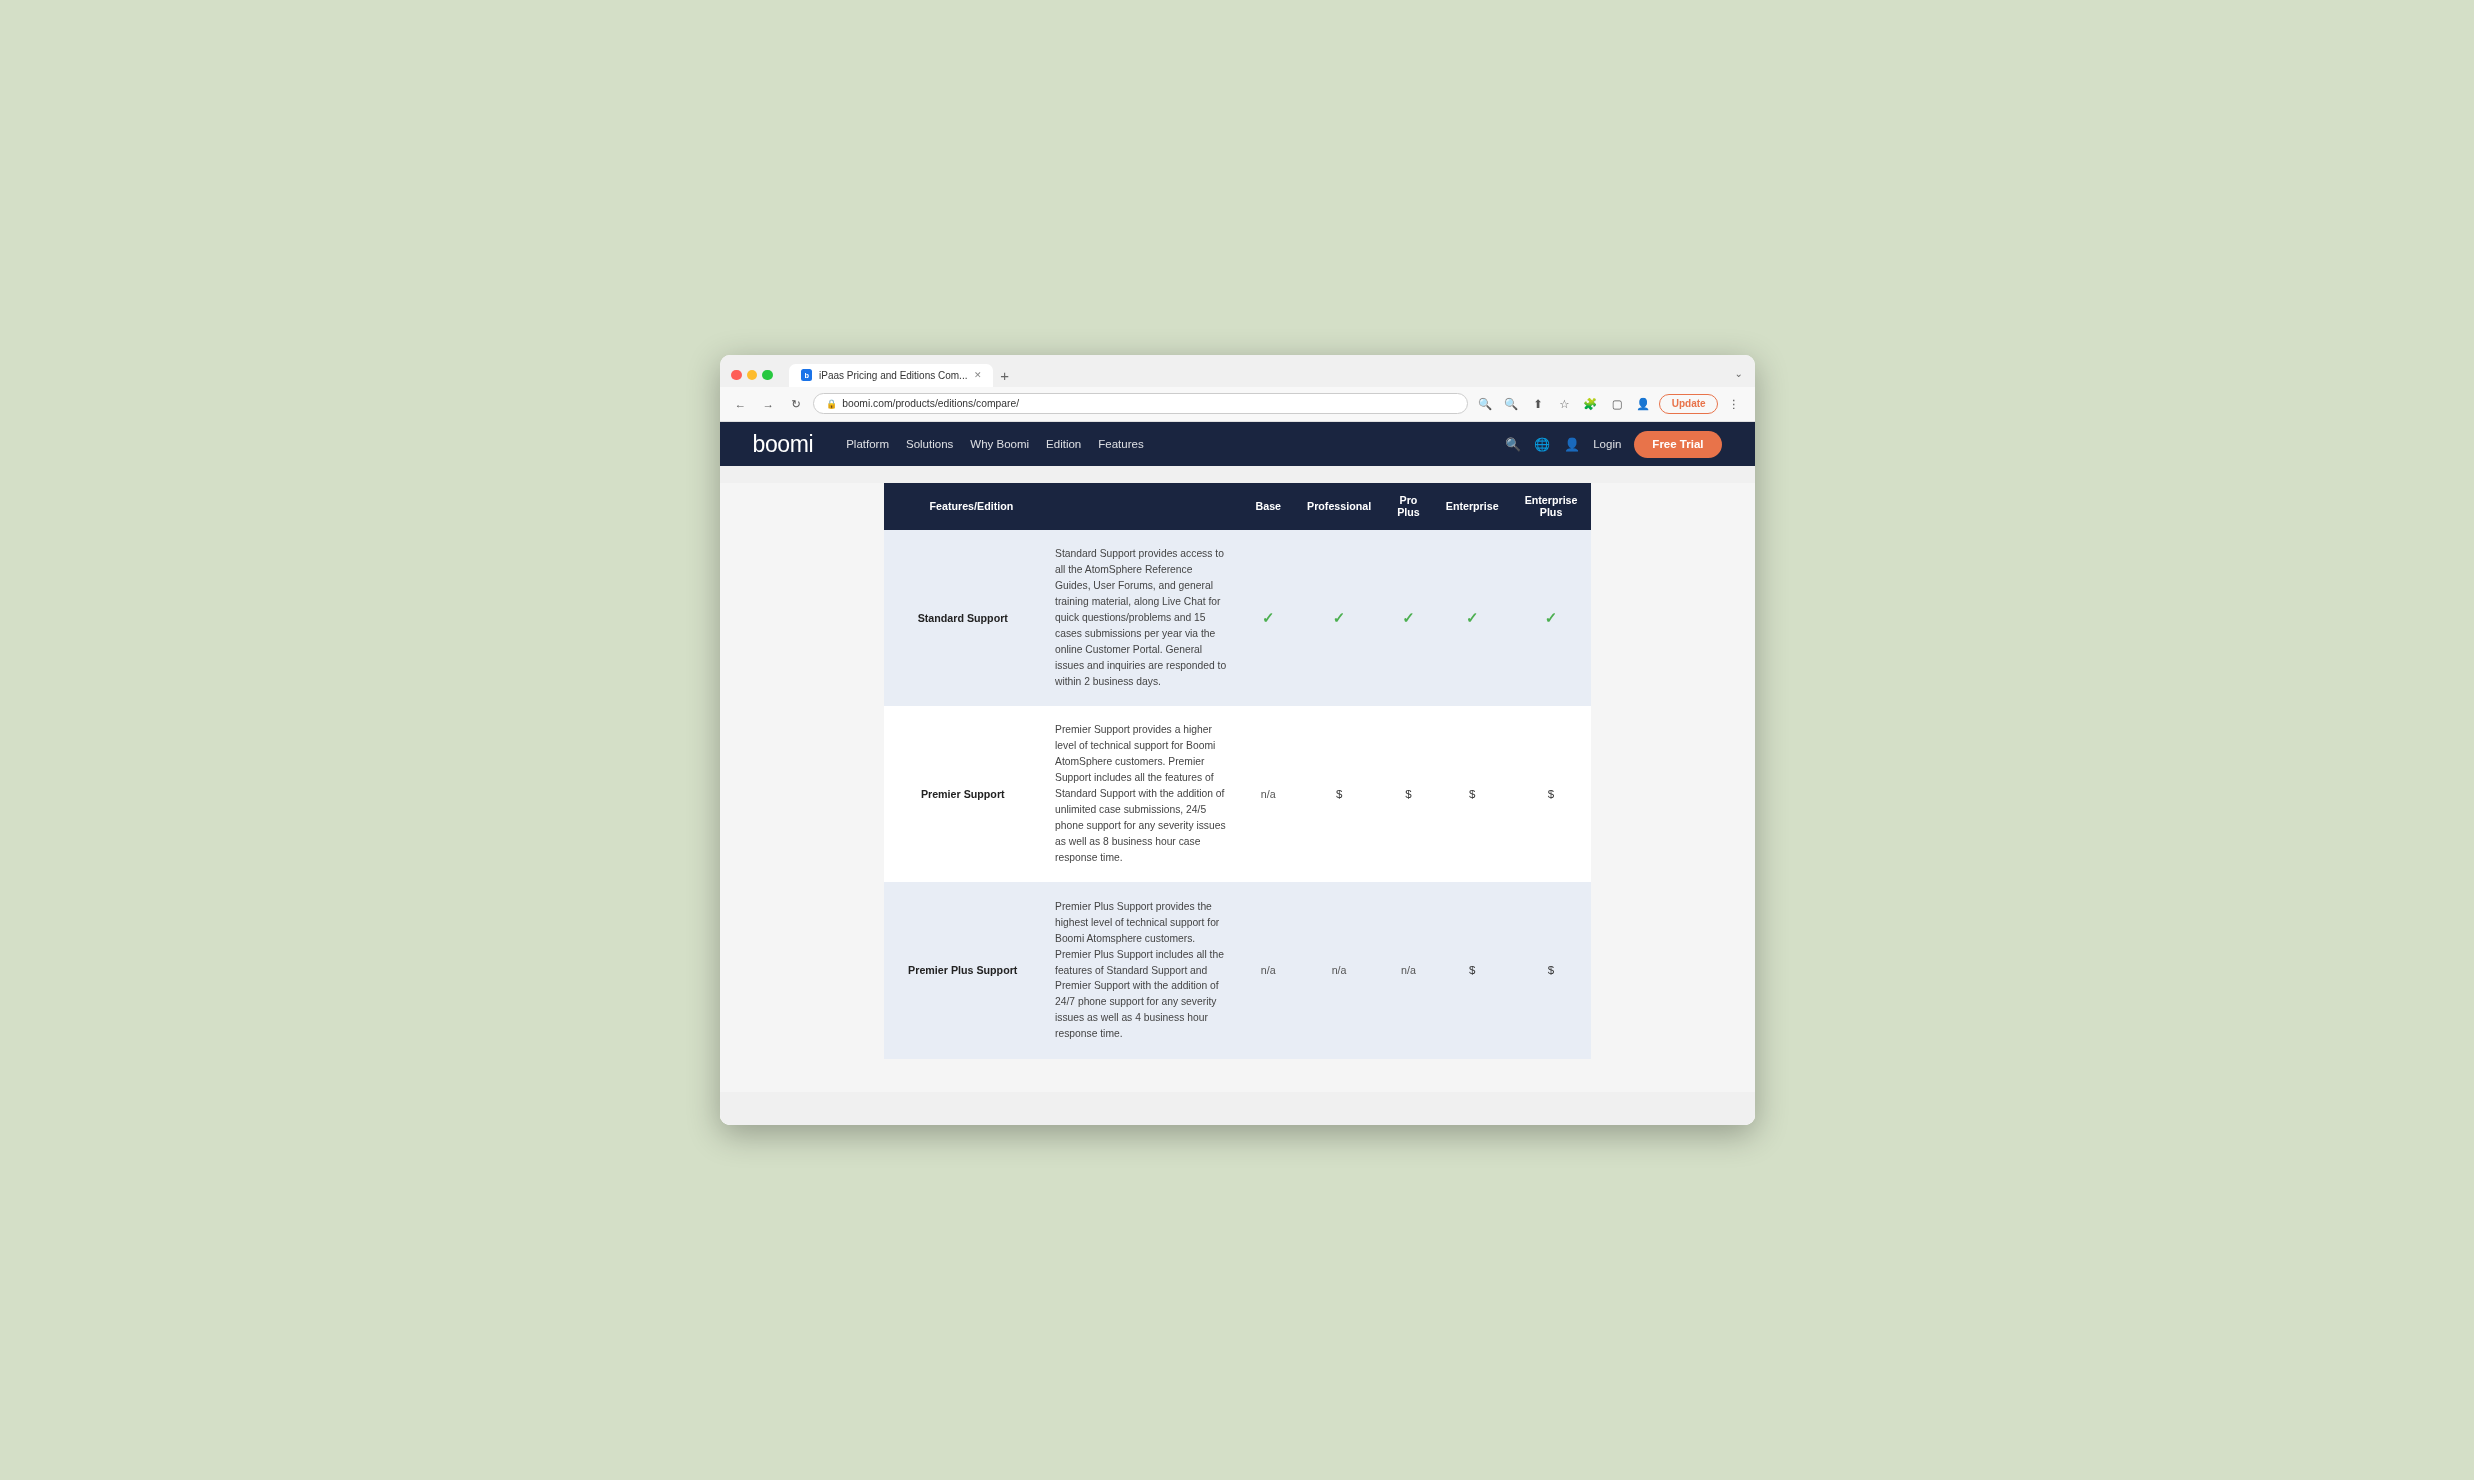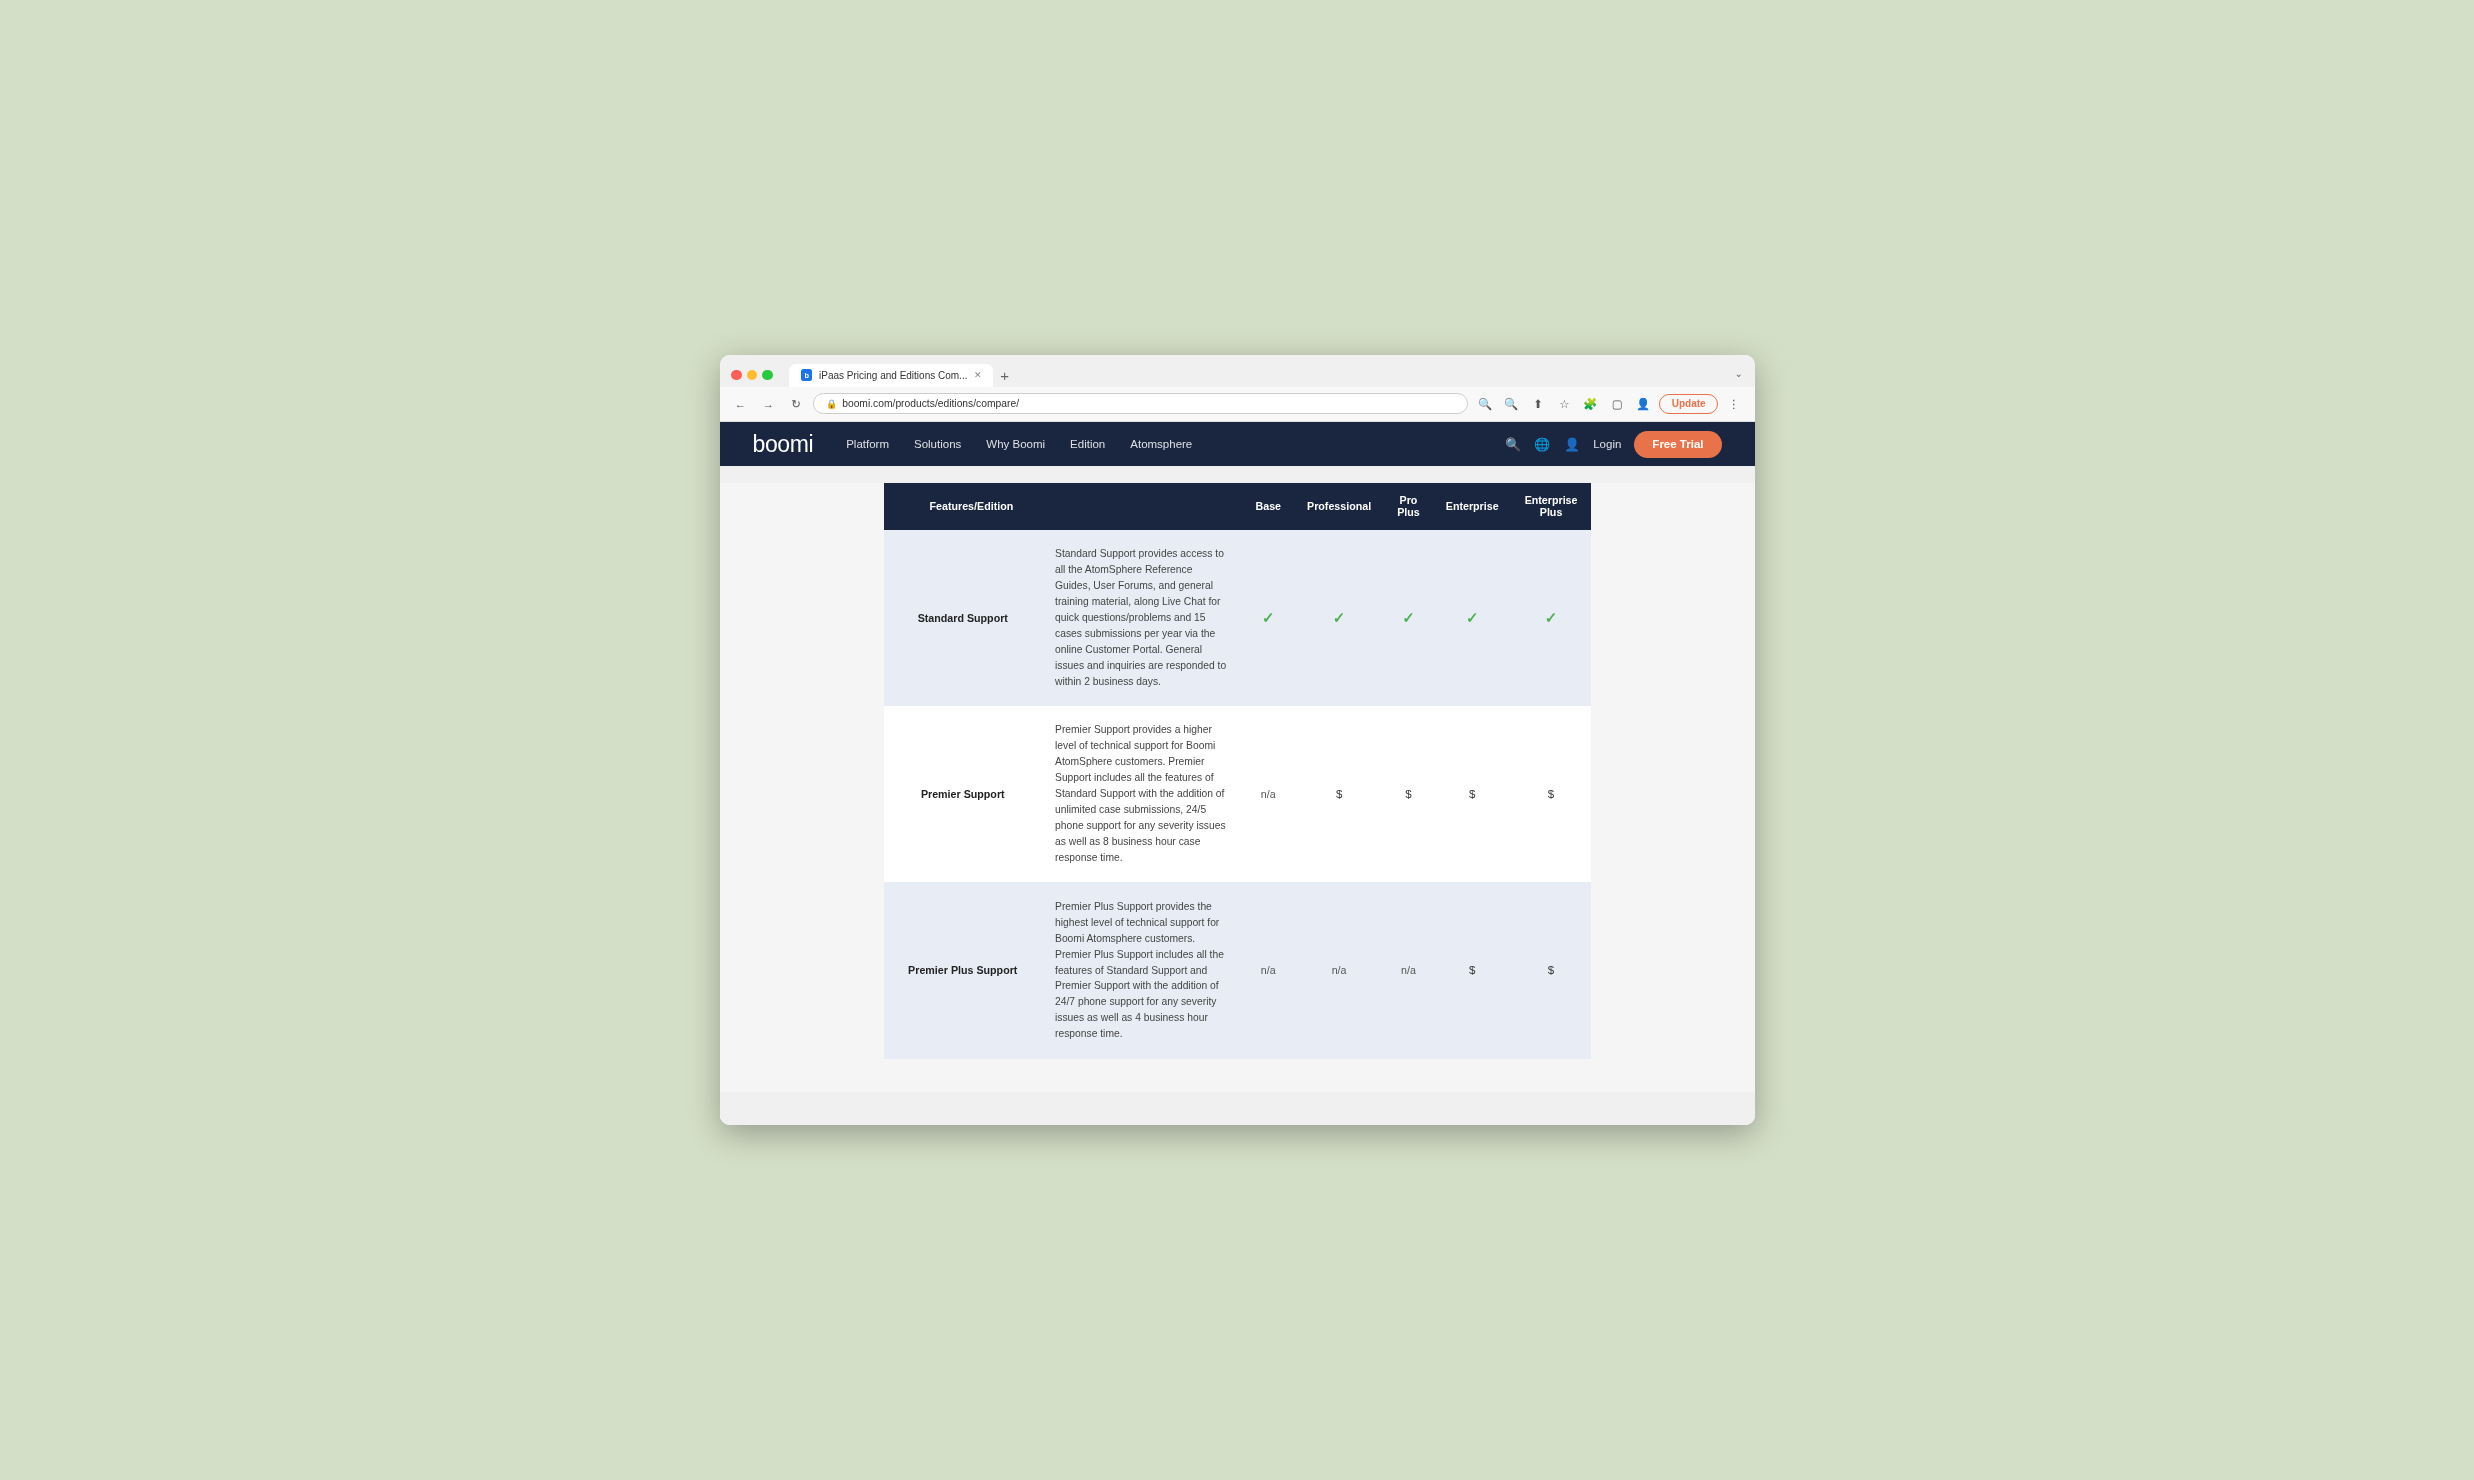--- a/index.html
+++ b/index.html
@@ -155,21 +155,21 @@
     .logo {
       color: white;
       font-size: 23px;
       font-weight: 300;
       letter-spacing: -0.4px;
       margin-right: 33px;
     }
     .logo span { color: #fff; }
     .nav-links {
       display: flex;
-      gap: 25px;
+      gap: 17px;
       flex: 1;
     }
     .nav-link {
       color: rgba(255,255,255,0.85);
       font-size: 11.5px;
       text-decoration: none;
       cursor: pointer;
     }
     .nav-actions {
       display: flex;
@@ -314,21 +314,21 @@
 
     <nav class="site-nav">
       <div class="logo">
         <span>boomi</span>
       </div>
       <div class="nav-links">
         <span class="nav-link">Platform</span>
         <span class="nav-link">Solutions</span>
         <span class="nav-link">Why Boomi</span>
         <span class="nav-link">Edition</span>
-        <span class="nav-link">Atomsphere</span>
+        <span class="nav-link">Features</span>
       </div>
       <div class="nav-actions">
         <span class="nav-icon">🔍</span>
         <span class="nav-icon">🌐</span>
         <span class="nav-icon">👤</span>
         <span class="nav-login">Login</span>
         <button class="free-trial-btn">Free Trial</button>
       </div>
     </nav>
 

